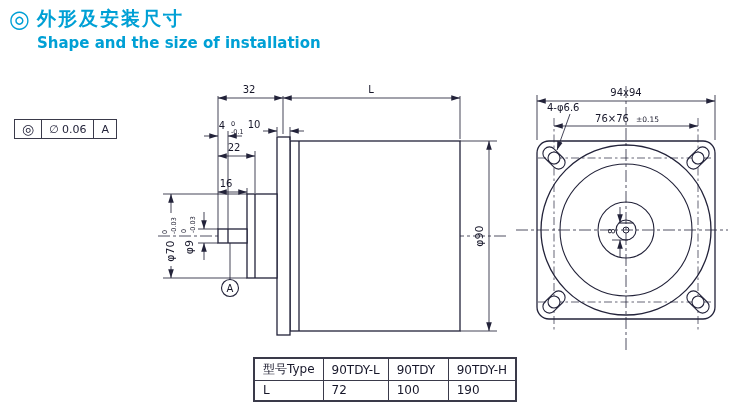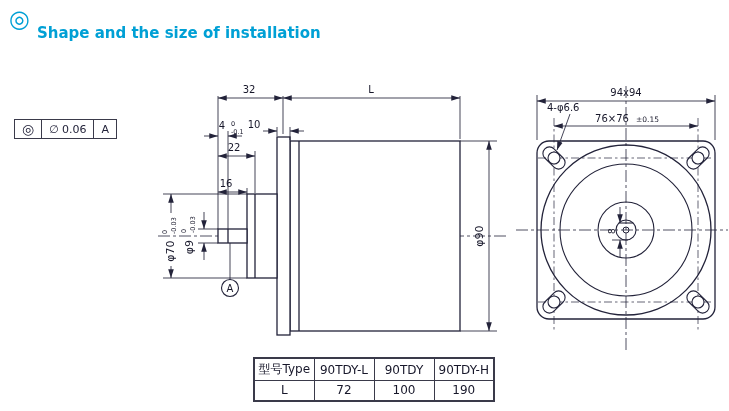--- a/index.html
+++ b/index.html
@@ -3,42 +3,43 @@
 <meta charset="utf-8">
 <style>
   *{margin:0;padding:0;box-sizing:border-box}
   html,body{width:729px;height:411px;background:#ffffff;overflow:hidden;
             font-family:"DejaVu Sans",sans-serif}
   .page{position:relative;width:729px;height:411px;background:#ffffff}
 
   .header{position:absolute;left:9px;top:6px;display:flex;align-items:flex-start;gap:7px;color:#00A0D5}
   .header .icon{font-size:24px;line-height:26px;font-weight:bold}
   .t-zh{font-size:19px;font-weight:bold;letter-spacing:2px}
-  .t-en{font-size:15px;font-weight:bold;margin-top:18px}
+  .t-en{font-size:15px;font-weight:bold;margin-top:2px}
 
   svg.drawing{position:absolute;left:0;top:0}
 
   .fcf{position:absolute;left:14px;top:119px;display:flex;color:#23233a;font-size:11px}
   .fcf .cell{border:1.2px solid #3a3a4a;background:#fff;height:20px;display:flex;
              align-items:center;justify-content:center;padding:0 7px;margin-left:-1.2px}
   .fcf .cell:first-child{margin-left:0;font-size:14px}
 
   table.dim-table{position:absolute;left:253px;top:357px;border-collapse:collapse;
                   font-size:12px;color:#17172a;border:2px solid #3a3a4a;background:#fff}
-  table.dim-table td{border:1px solid #3a3a4a;text-align:center;padding:2px 0;
+  table.dim-table td{border:1px solid #3a3a4a;text-align:left;padding:2px 8px;
                      min-width:60px;height:20px}
 </style>
 </head>
 <body>
 
 <div class="page">
 
   <div class="header">
     <span class="icon">◎</span>
     <div>
+      <div class="t-zh">外形及安装尺寸</div>
       <div class="t-en">Shape and the size of installation</div>
     </div>
   </div>
 
   <div class="fcf">
     <span class="cell">◎</span>
     <span class="cell">∅ 0.06</span>
     <span class="cell">A</span>
   </div>
 

